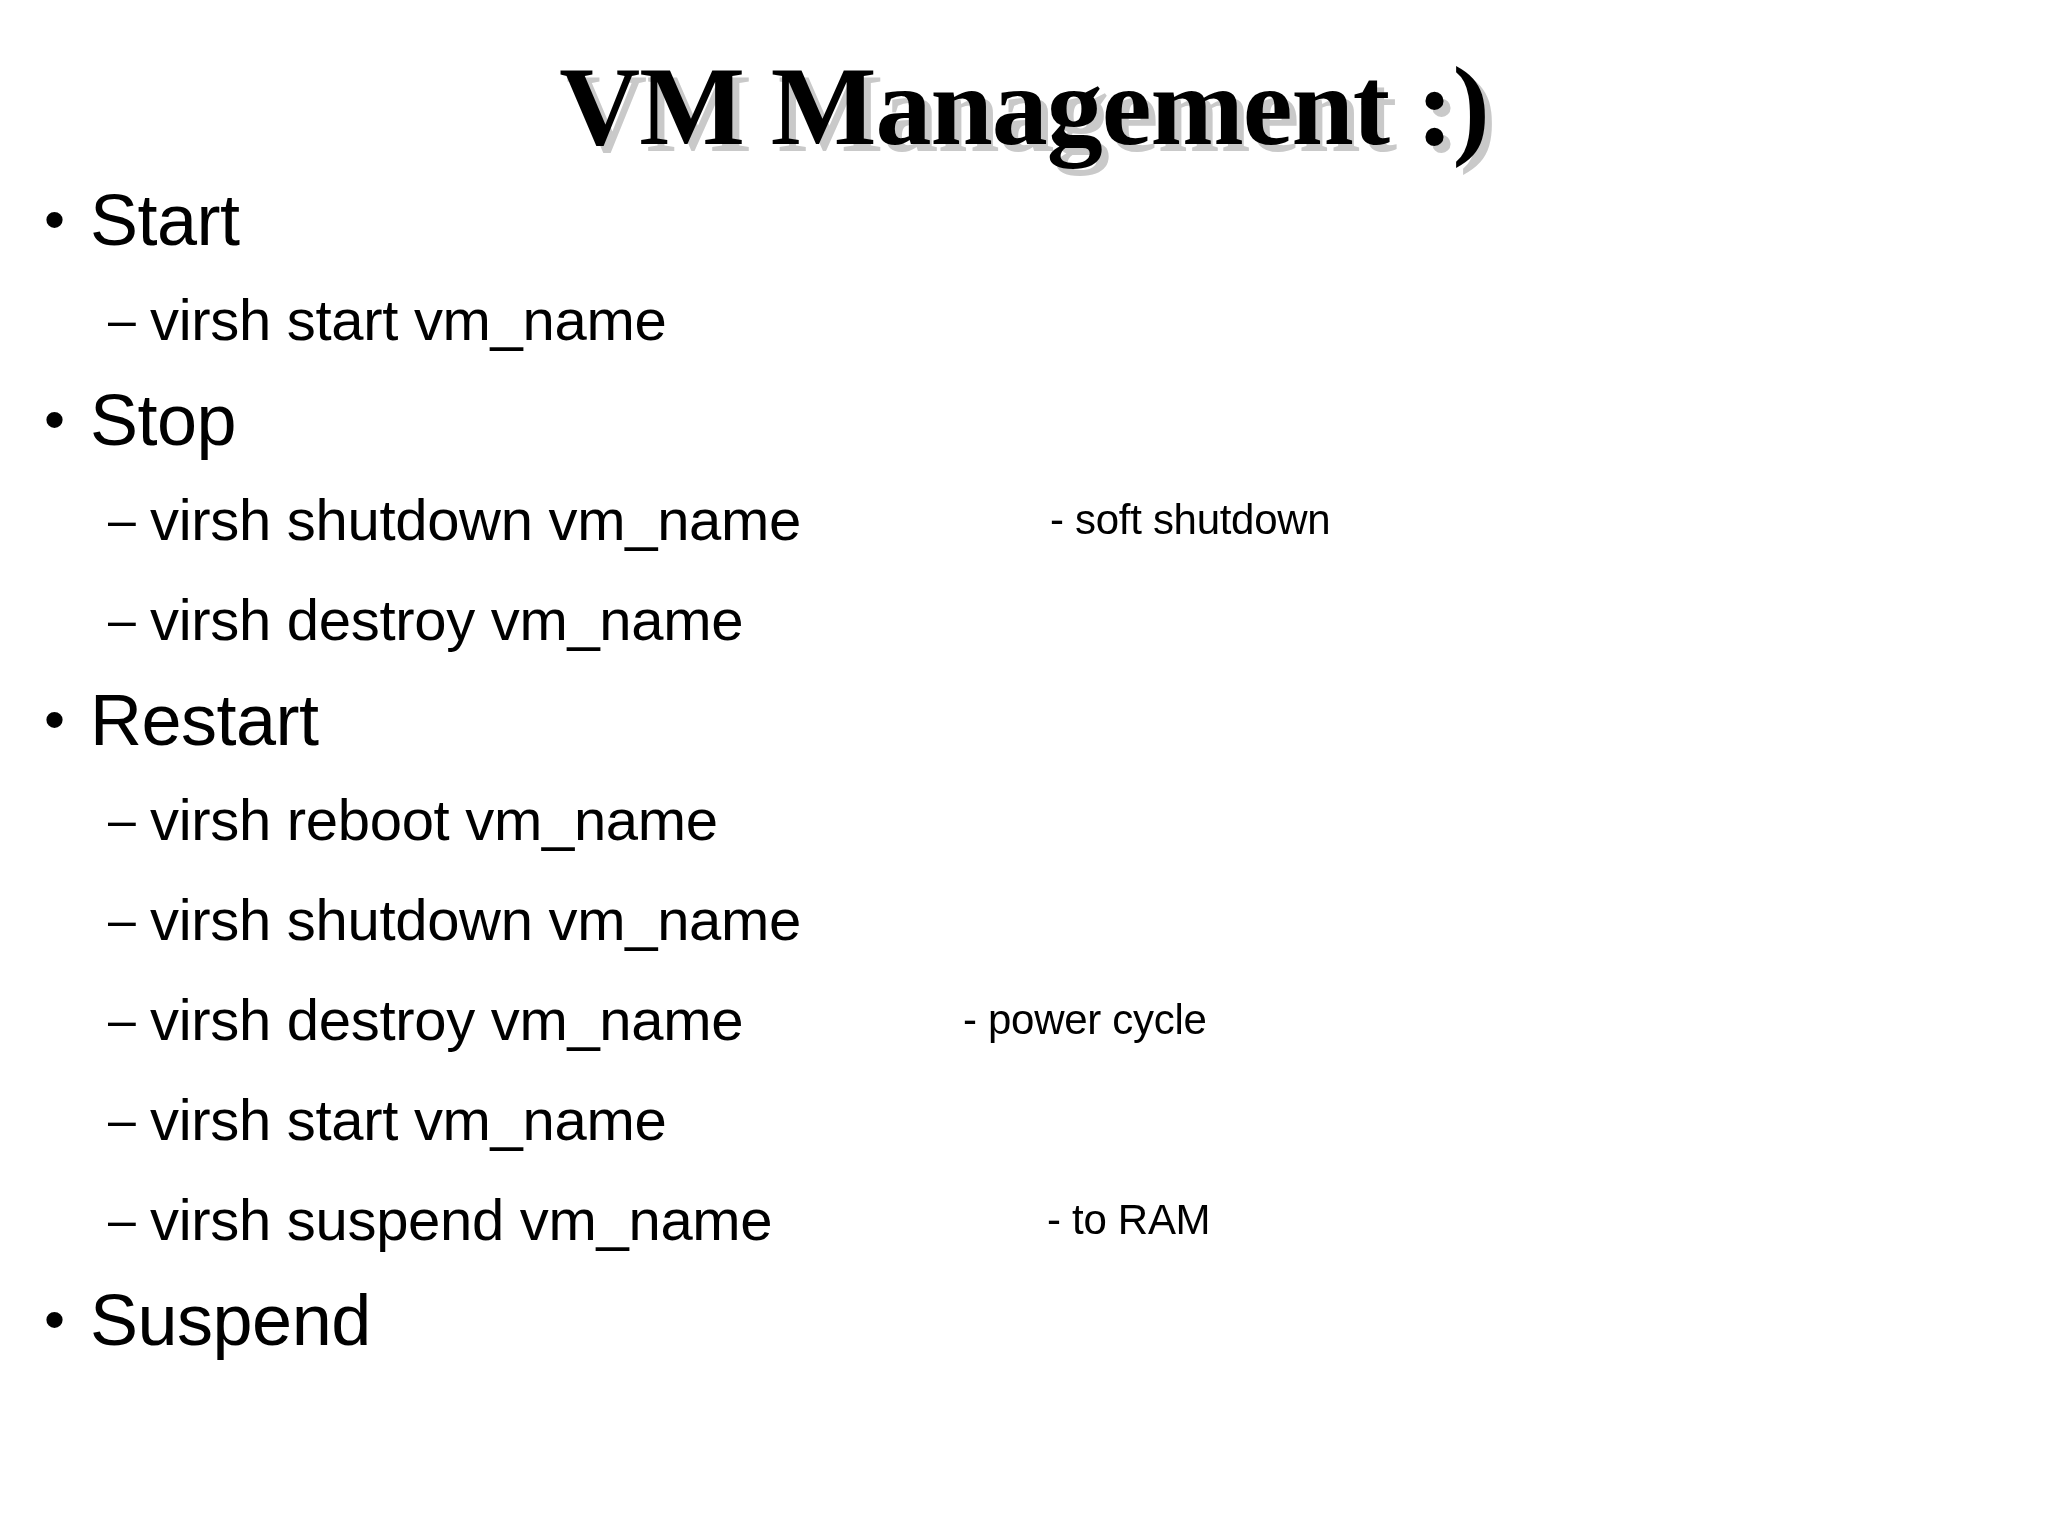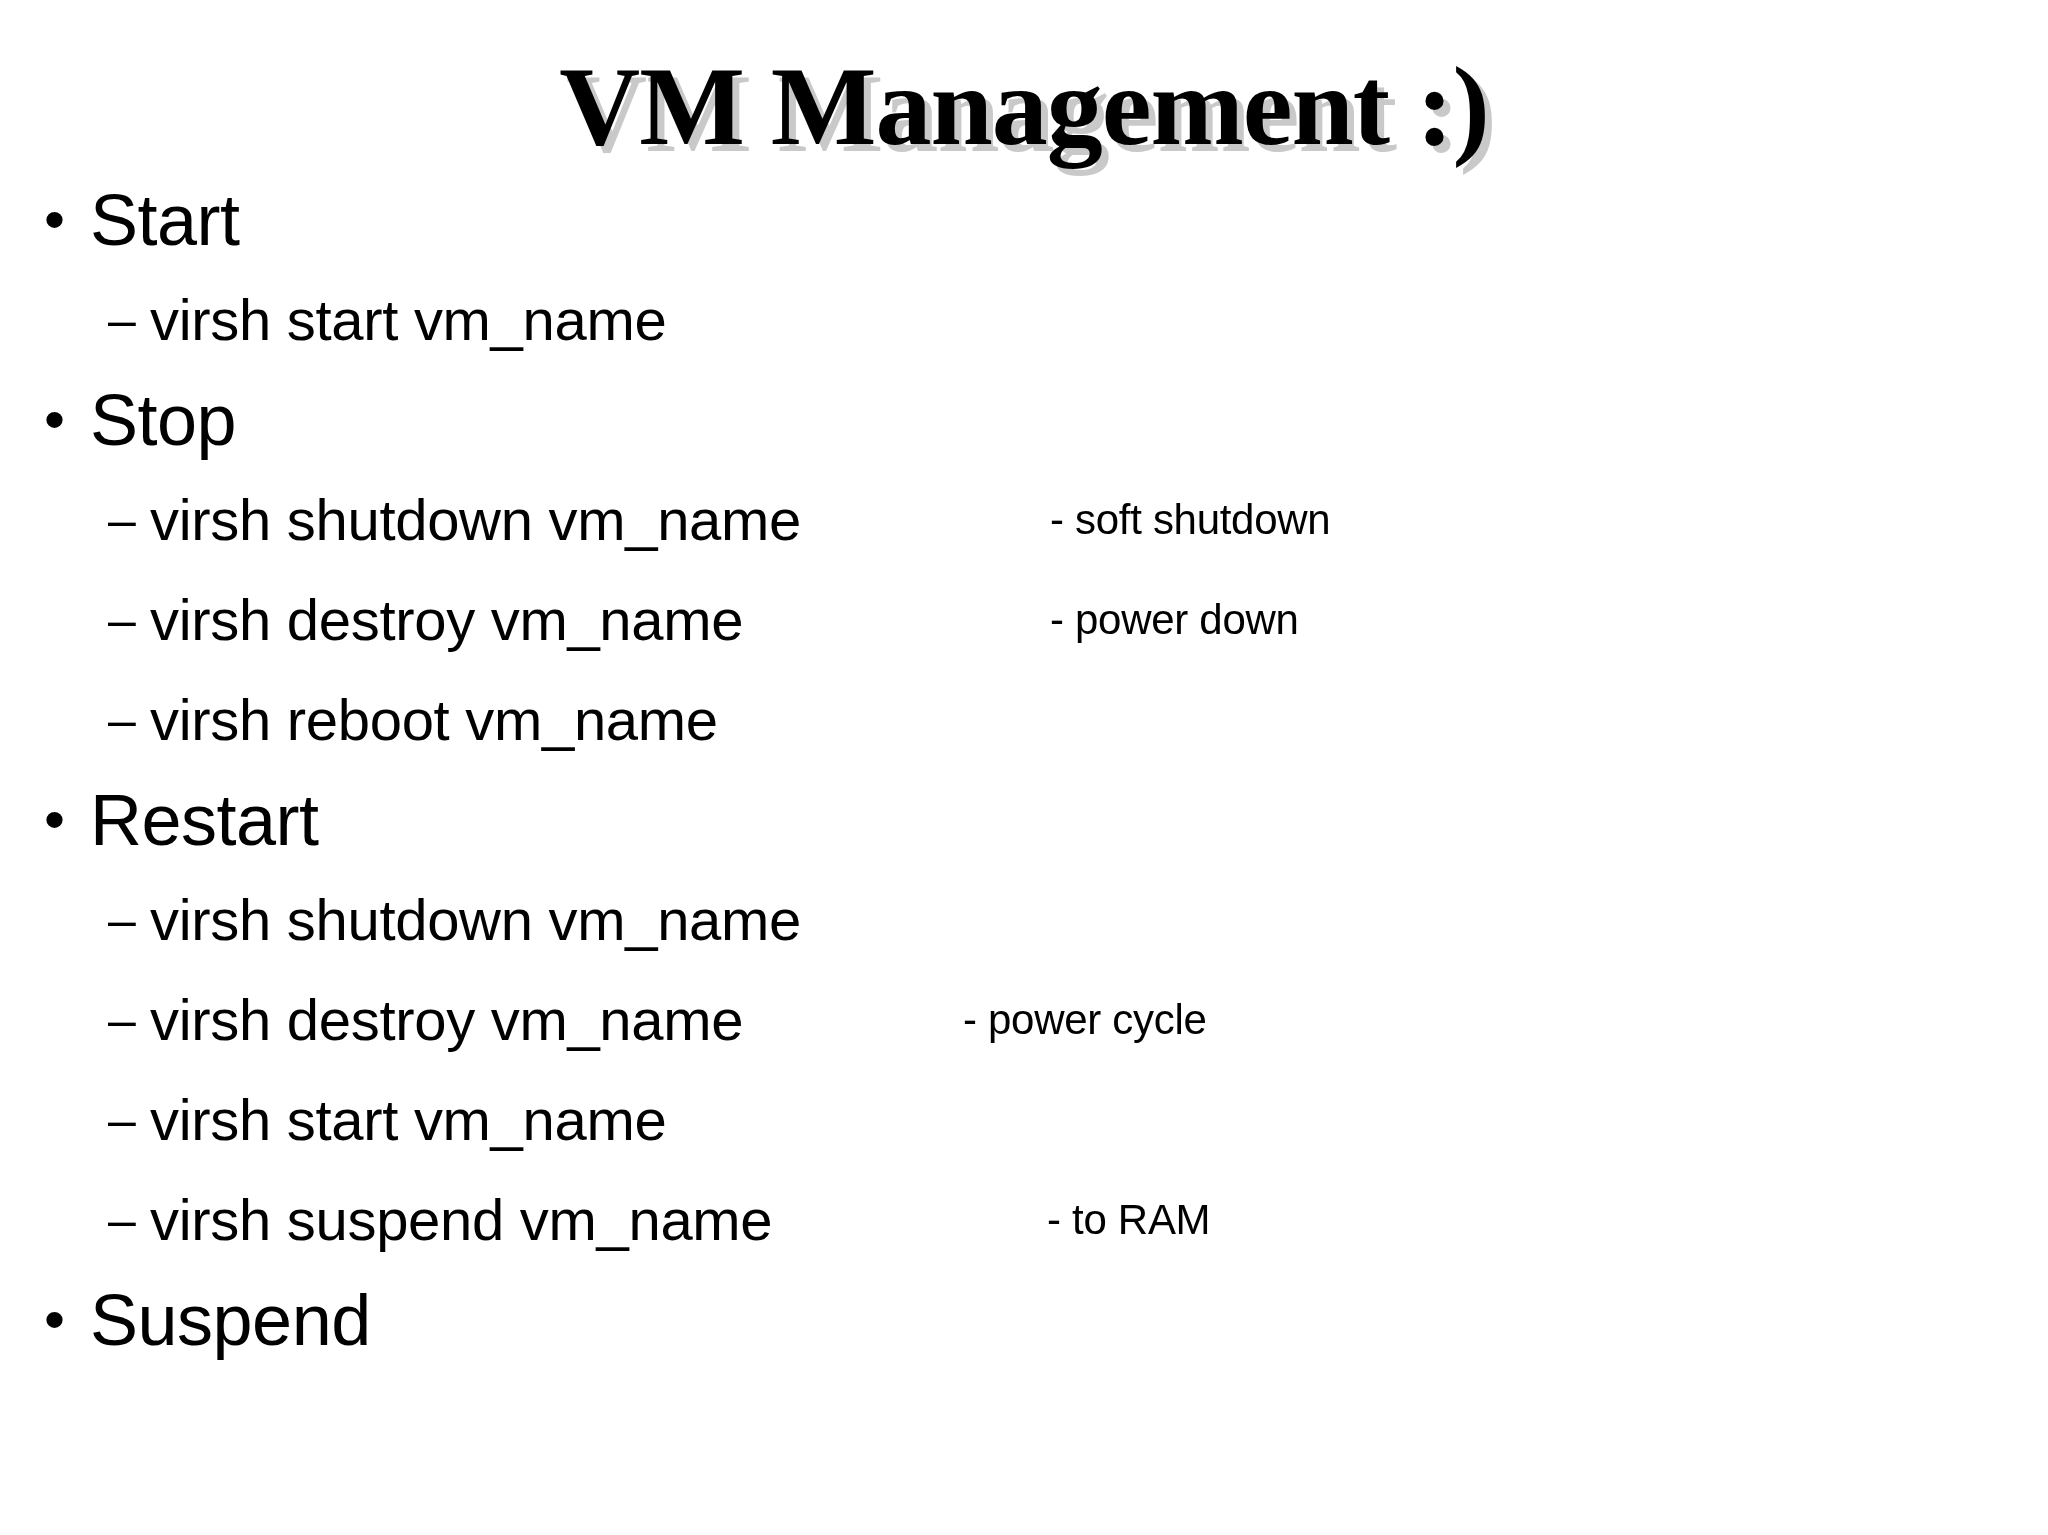--- a/index.html
+++ b/index.html
@@ -115,23 +115,23 @@
 
 <div id="slide">
 
   <div class="slide-title">VM Management :)</div>
 
   <div class="body-list">
       <div class="bullet-row lvl1"><span class="marker">•</span><span class="label">Start</span></div>
       <div class="bullet-row lvl2"><span class="marker">–</span><span class="label">virsh start vm_name</span></div>
       <div class="bullet-row lvl1"><span class="marker">•</span><span class="label">Stop</span></div>
       <div class="bullet-row lvl2"><span class="marker">–</span><span class="label">virsh shutdown vm_name</span><span class="note col-a">- soft shutdown</span></div>
-      <div class="bullet-row lvl2"><span class="marker">–</span><span class="label">virsh destroy vm_name</span><span class="note col-a">- power down</span></div>
+      <div class="bullet-row lvl2"><span class="marker">–</span><span class="label">virsh destroy vm_name</span></div>
+      <div class="bullet-row lvl1"><span class="marker">•</span><span class="label">Restart</span></div>
       <div class="bullet-row lvl2"><span class="marker">–</span><span class="label">virsh reboot vm_name</span></div>
-      <div class="bullet-row lvl1"><span class="marker">•</span><span class="label">Restart</span></div>
       <div class="bullet-row lvl2"><span class="marker">–</span><span class="label">virsh shutdown vm_name</span></div>
       <div class="bullet-row lvl2"><span class="marker">–</span><span class="label">virsh destroy vm_name</span><span class="note col-b">- power cycle</span></div>
       <div class="bullet-row lvl2"><span class="marker">–</span><span class="label">virsh start vm_name</span></div>
       <div class="bullet-row lvl2"><span class="marker">–</span><span class="label">virsh suspend vm_name</span><span class="note col-c">- to RAM</span></div>
       <div class="bullet-row lvl1"><span class="marker">•</span><span class="label">Suspend</span></div>
     </div>
 
 </div>
 
 </body></html>

